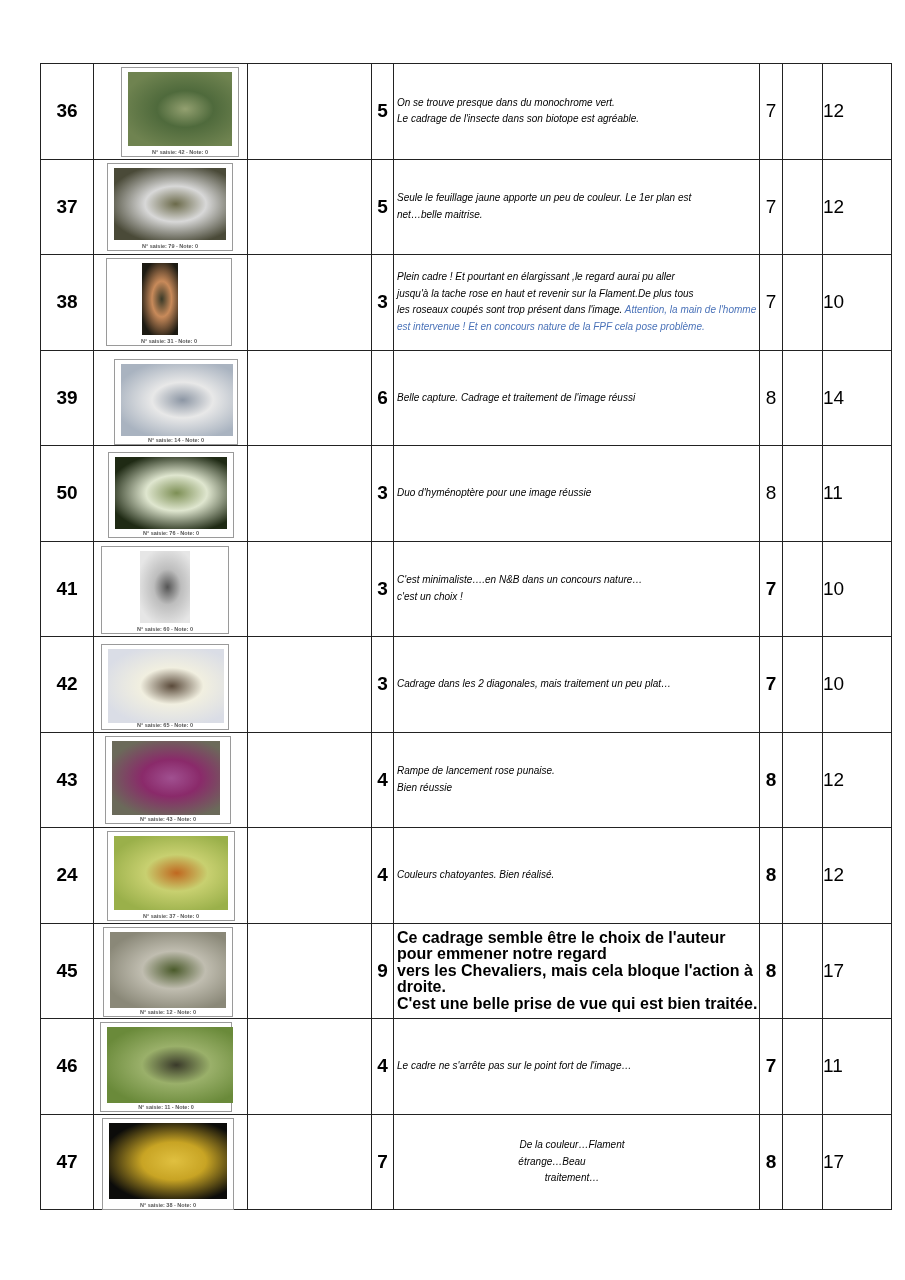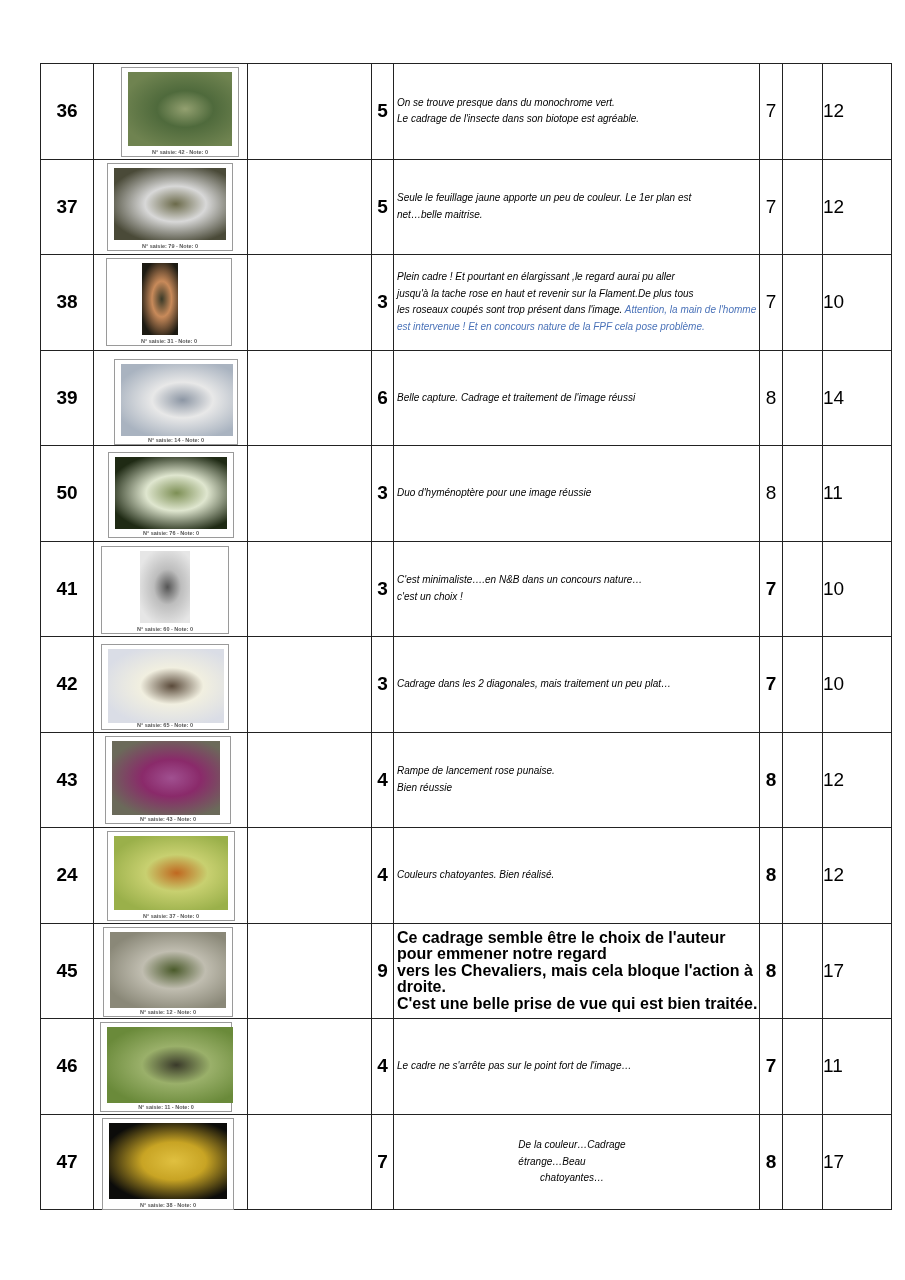--- a/index.html
+++ b/index.html
@@ -225,28 +225,28 @@
           <div class="card" style="left: 8px; top: 3px; width: 132px; height: 92px;">
             <div class="photo" style="width: 118px; height: 76px; background: radial-gradient(at 55% 50%, rgb(224, 192, 64) 0%, rgb(200, 164, 36) 35%, rgb(12, 12, 10) 80%);"></div>
             <div class="cap">N° saisie: 38 - Note: 0</div>
           </div>
         </td>
         <td class="c-empty"></td>
         <td class="c-s1">7</td>
         <td class="c-com">
           <div class="line-split">
             <span>De la couleur…</span>
-            <span>Cadrage</span>
+            <span>Flament</span>
           </div>
           <div class="line-split">
             <span>étrange…</span>
             <span style="margin-right: 40px;">Beau</span>
           </div>
           <div class="line-split">
-            <span>chatoyantes…</span>
+            <span>traitement…</span>
             <span></span>
           </div>
         </td>
         <td class="c-s2 bold">8</td>
         <td class="c-blank"></td>
         <td class="c-tot">17</td>
       </tr>
     </tbody>
 </table>
 

